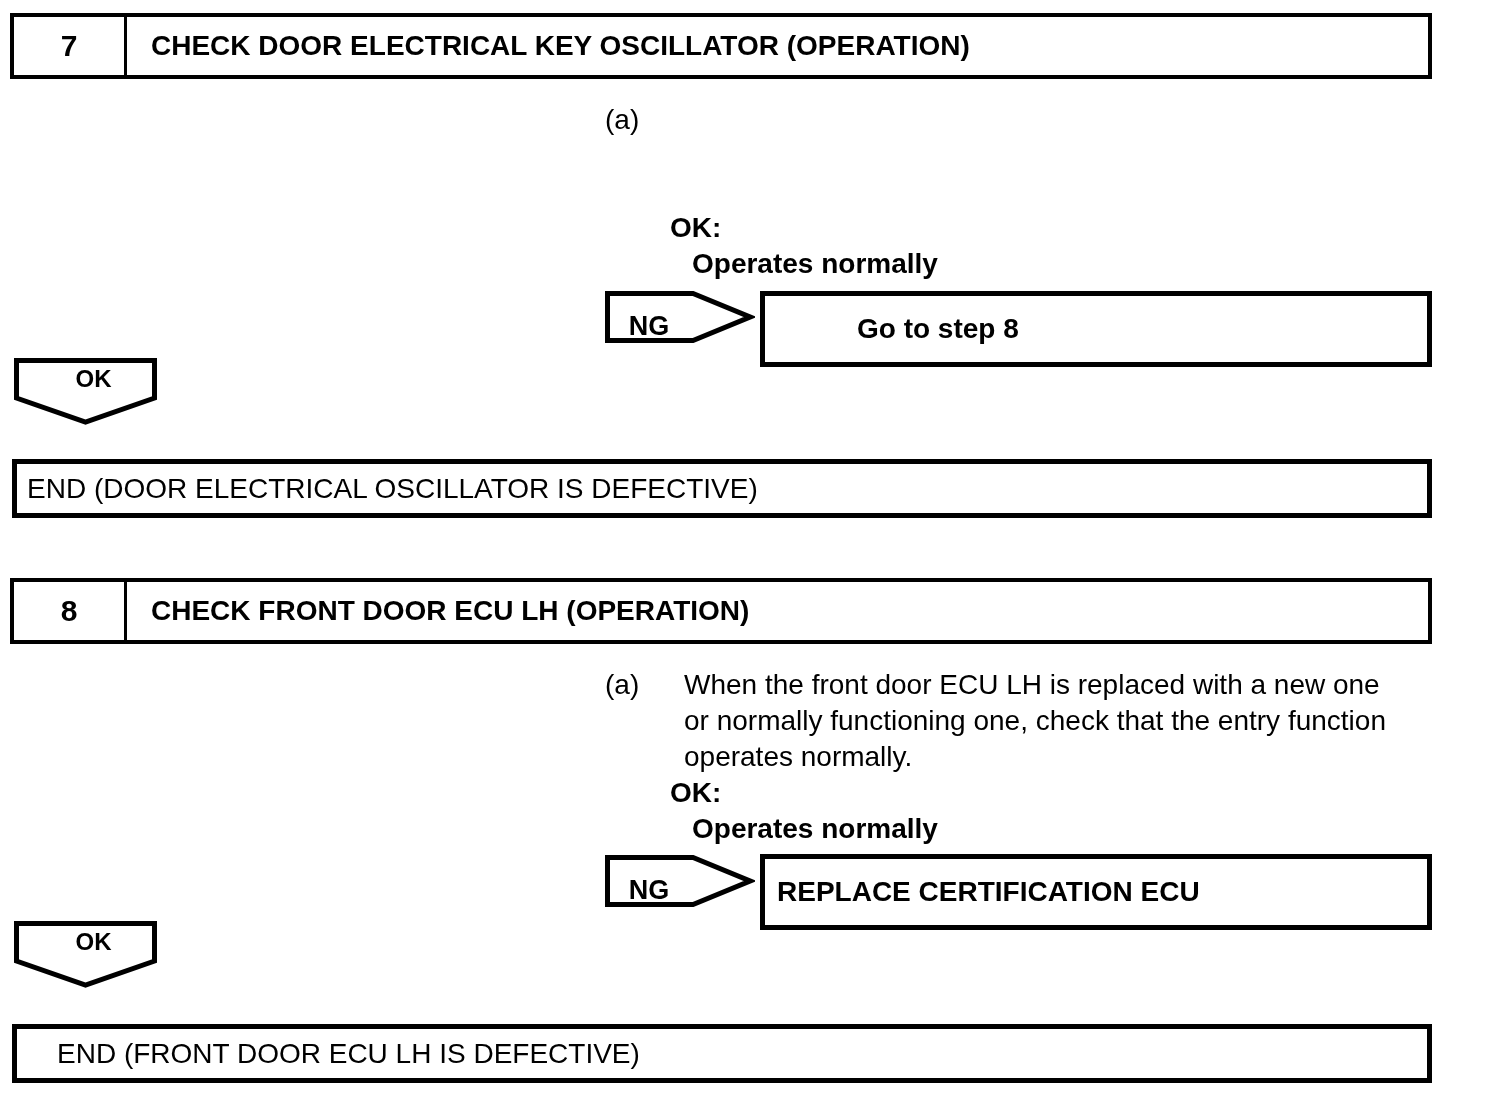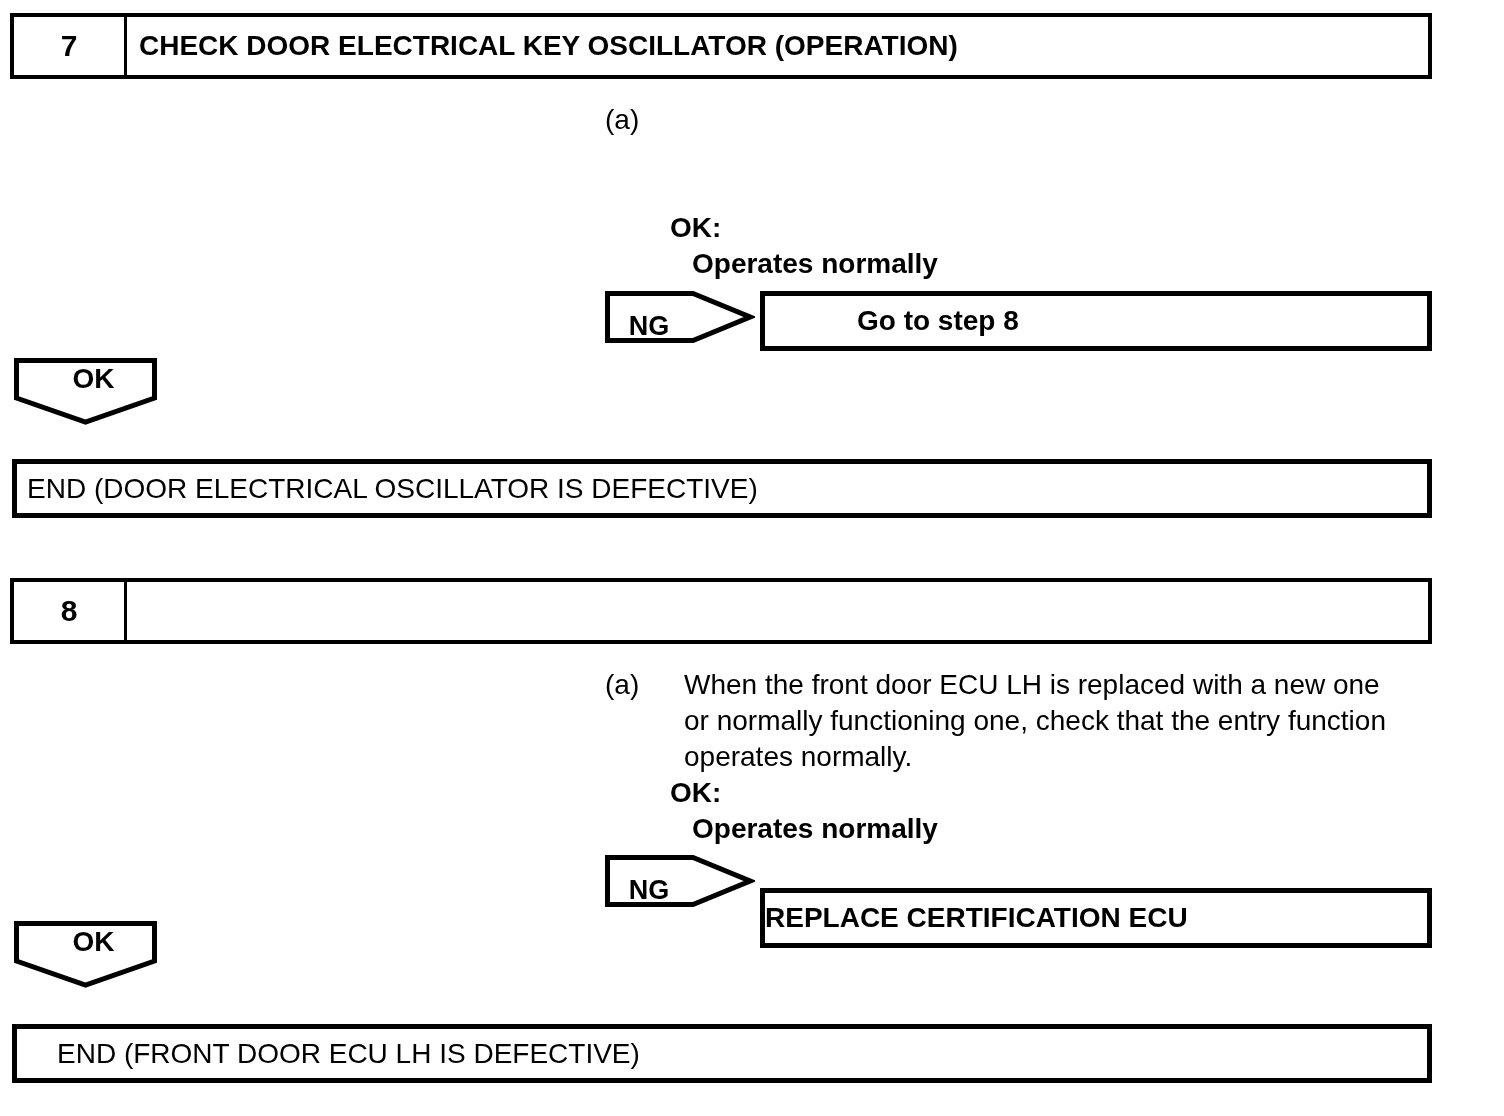--- a/index.html
+++ b/index.html
@@ -31,21 +31,21 @@
     display: flex;
     align-items: center;
     justify-content: center;
     font-weight: bold;
     font-size: 30px;
   }
   .step-title {
     flex: 1;
     display: flex;
     align-items: center;
-    padding-left: 12px;
+    padding-left: 24px;
     font-weight: bold;
     font-size: 28px;
     white-space: nowrap;
   }
 
   
   .item-label, .item-text {
     font-size: 28px;
     line-height: 36px;
     white-space: pre;
@@ -65,44 +65,44 @@
     left: 0; top: 0;
     width: 88px; height: 70px;
     display: flex;
     align-items: center;
     justify-content: center;
     font-weight: bold;
     font-size: 27px;
   }
   .ng-result {
     width: 672px;
-    height: 60px;
+    height: 76px;
     border: 5px solid #000;
     background: #fff;
     display: flex;
     align-items: center;
     font-weight: bold;
     font-size: 28px;
     white-space: nowrap;
   }
   .ng-result.center-indent { padding-left: 92px; }
-  .ng-result.left-align { padding-left: 0; margin-top: 34px; }
+  .ng-result.left-align { padding-left: 12px; }
 
   
   .ok-wrap { width: 145px; height: 68px; }
   .ok-wrap svg { display: block; }
   .ok-text {
     position: absolute;
     left: 0; top: 0;
     width: 159px; height: 42px;
     display: flex;
     align-items: center;
     justify-content: center;
     font-weight: bold;
-    font-size: 28px;
+    font-size: 24px;
   }
 
   
   .end-box {
     left: 12px;
     width: 1420px;
     height: 59px;
     border: 5px solid #000;
     background: #fff;
     display: flex;
@@ -143,20 +143,21 @@
     </svg>
     <div class="ok-text">OK</div>
   </div>
 
   <div class="abs end-box" style="top:459px;">
     <span>END (DOOR ELECTRICAL OSCILLATOR IS DEFECTIVE)</span>
   </div>
 
   <div class="abs step-header" style="top:578px;">
     <div class="step-num">8</div>
+    <div class="step-title">CHECK FRONT DOOR ECU LH (OPERATION)</div>
   </div>
 
   <div class="abs item-label" style="left:605px; top:667px;">(a)</div>
   <div class="abs item-text" style="left:684px; top:667px;">When the front door ECU LH is replaced with a new one
 or normally functioning one, check that the entry function
 operates normally.</div>
   <div class="abs ok-label" style="left:670px; top:775px;">OK:</div>
   <div class="abs ok-cond" style="left:692px; top:811px;">Operates normally</div>
 
   <div class="abs ng-wrap" style="left:605px; top:855px;">

